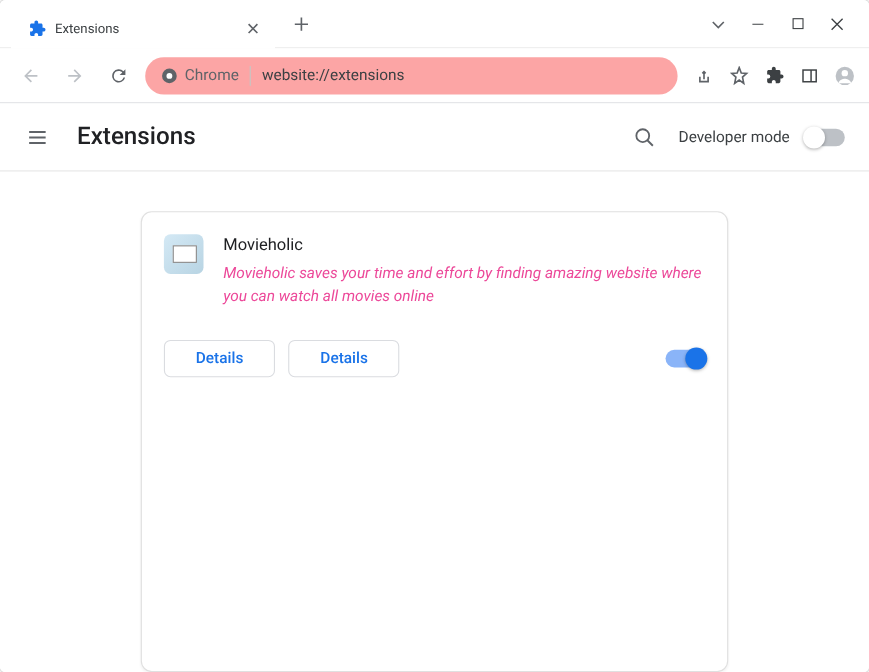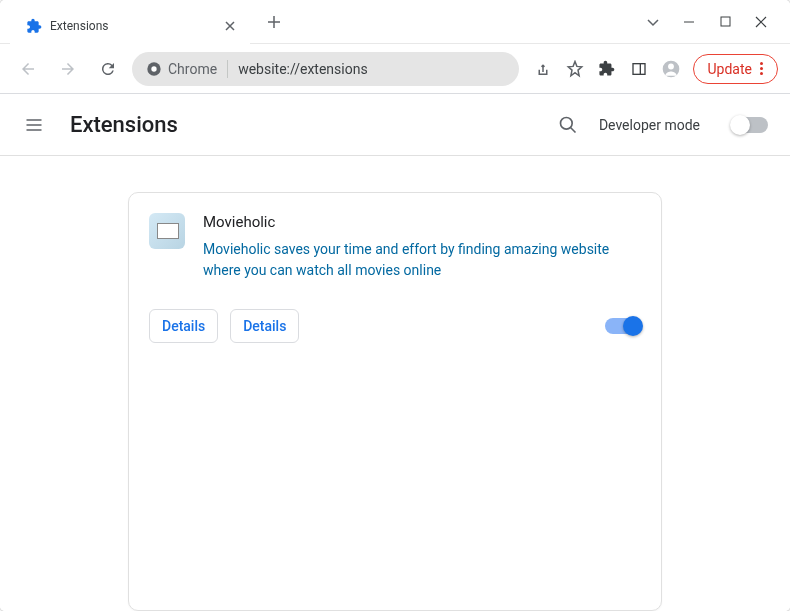--- a/index.html
+++ b/index.html
@@ -19,51 +19,51 @@
 .tab-close { width: 16px; height: 16px; display: flex; align-items: center; justify-content: center; color: #5f6368; cursor: pointer; }
 .newtab { width: 28px; height: 28px; margin-left: 10px; display: flex; align-items: center; justify-content: center; color: #5f6368; cursor: pointer; border-radius: 50%; }
 .titlebar-spacer { flex: 1; }
 .win-controls { display: flex; gap: 18px; padding: 0 20px; color: #3c4043; }
 .win-ctrl, .win-caret { width: 18px; height: 18px; display: flex; align-items: center; justify-content: center; cursor: pointer; }
 
 
 .toolbar { height: 50px; background: #fff; display: flex; align-items: center; padding: 0 12px; gap: 8px; border-bottom: 1px solid #dadce0; }
 .nav-btn { width: 32px; height: 32px; display: flex; align-items: center; justify-content: center; color: #5f6368; cursor: pointer; border-radius: 50%; }
 .nav-btn.disabled { color: #bdc1c6; cursor: default; }
-.omnibox { flex: 1; height: 34px; background: #e5e5e5; border-radius: 17px; display: flex; align-items: center; padding: 0 14px; gap: 10px; color: #5f6368; font-size: 14px; }
+.omnibox { flex: 1; height: 34px; background: #fca5a5; border-radius: 17px; display: flex; align-items: center; padding: 0 14px; gap: 10px; color: #5f6368; font-size: 14px; }
 .omnibox .chip { display: flex; align-items: center; gap: 6px; }
 .omnibox .sep { width: 1px; height: 18px; background: #c4c7c5; }
 .omnibox .url { color: #3c4043; }
 .toolbar-icons { display: flex; align-items: center; gap: 12px; color: #5f6368; padding-left: 6px; }
 .toolbar-icons .ic { width: 20px; height: 20px; display: flex; align-items: center; justify-content: center; cursor: pointer; }
 .update-btn { border: 1px solid #ea4335; color: #d93025; border-radius: 18px; padding: 6px 14px 6px 14px; display: flex; align-items: center; gap: 8px; font-size: 14px; cursor: pointer; }
 .dots { display: flex; flex-direction: column; gap: 2px; }
 .dots span { width: 3px; height: 3px; background: #d93025; border-radius: 50%; }
 
 
 .ext-header { height: 62px; display: flex; align-items: center; padding: 0 22px; border-bottom: 1px solid #e0e0e0; background: #fff; }
 .menu-icon { width: 24px; height: 24px; display: flex; align-items: center; justify-content: center; color: #5f6368; cursor: pointer; margin-right: 24px; }
 .ext-title { font-size: 22px; color: #202124; font-weight: 500; }
 .ext-header-spacer { flex: 1; }
 .search-ic { width: 22px; height: 22px; color: #5f6368; margin-right: 20px; cursor: pointer; display: flex; align-items: center; justify-content: center; }
-.devmode-label { font-size: 14px; color: #3c4043; margin-right: 32px; }
+.devmode-label { font-size: 14px; color: #3c4043; margin-right: 14px; }
 .toggle { width: 36px; height: 16px; background: #bdc1c6; border-radius: 10px; position: relative; cursor: pointer; }
 .toggle::after { content: ''; position: absolute; width: 20px; height: 20px; background: #fff; border-radius: 50%; top: -2px; left: -2px; box-shadow: 0 1px 3px rgba(0,0,0,0.3); }
 
 
 .content { padding: 36px 0 0 0; display: flex; justify-content: center; background: #fff; height: calc(100% - 156px); position: relative; }
 .card { width: 534px; background: #fff; border: 1px solid #e0e0e0; border-radius: 10px; padding: 20px; box-shadow: 0 1px 2px rgba(0,0,0,0.04); }
 .card-top { display: flex; gap: 18px; margin-bottom: 28px; }
 .ext-icon { width: 36px; height: 36px; border-radius: 6px; background: linear-gradient(135deg, #d4e9f5, #b8d4e3); flex-shrink: 0; position: relative; }
 .ext-icon::after { content: ''; position: absolute; width: 20px; height: 14px; background: #fff; border: 1px solid #888; top: 10px; left: 8px; }
 .card-info { flex: 1; }
 .ext-name { font-size: 15px; color: #202124; margin-bottom: 8px; }
-.ext-desc { font-size: 14px; color: #0369a1; line-height: 1.5; }
+.ext-desc { font-size: 14px; color: #ec4899; line-height: 1.5; font-style: italic; }
 .card-bottom { display: flex; align-items: center; gap: 12px; }
-.card-btn { border: 1px solid #dadce0; background: #fff; color: #1a73e8; padding: 8px 12px; border-radius: 6px; font-size: 14px; cursor: pointer; font-weight: 500; }
+.card-btn { border: 1px solid #dadce0; background: #fff; color: #1a73e8; padding: 8px 28px; border-radius: 6px; font-size: 14px; cursor: pointer; font-weight: 500; }
 .card-spacer { flex: 1; }
 .toggle-on { width: 36px; height: 16px; background: #8ab4f8; border-radius: 10px; position: relative; cursor: pointer; }
 .toggle-on::after { content: ''; position: absolute; width: 20px; height: 20px; background: #1a73e8; border-radius: 50%; top: -2px; right: -2px; box-shadow: 0 1px 3px rgba(0,0,0,0.3); }
 
 svg { display: block; }
 </style>
 </head>
 <body>
 
 <svg class="watermark" viewBox="0 0 600 400">
@@ -167,28 +167,20 @@
             <line x1="14" y1="4" x2="14" y2="20" stroke="#3c4043" stroke-width="2"></line>
           </svg>
       </span>
       <span class="ic">
         <svg width="20" height="20" viewBox="0 0 24 24">
             <circle cx="12" cy="12" r="10" fill="#bdc1c6"></circle>
             <circle cx="12" cy="9" r="3.5" fill="#fff"></circle>
             <path fill="#fff" d="M5 20c1-4 5-5 7-5s6 1 7 5z"></path>
           </svg>
       </span>
-      <div class="update-btn">
-        <span>Update</span>
-        <span class="dots">
-            <span></span>
-            <span></span>
-            <span></span>
-          </span>
-      </div>
     </div>
   </div>
 
   <div class="ext-header">
     <div class="menu-icon">
       <svg width="20" height="20" viewBox="0 0 24 24">
           <path stroke="#5f6368" stroke-width="2" d="M3 6h18M3 12h18M3 18h18"></path>
         </svg>
     </div>
     <div class="ext-title">Extensions</div>

